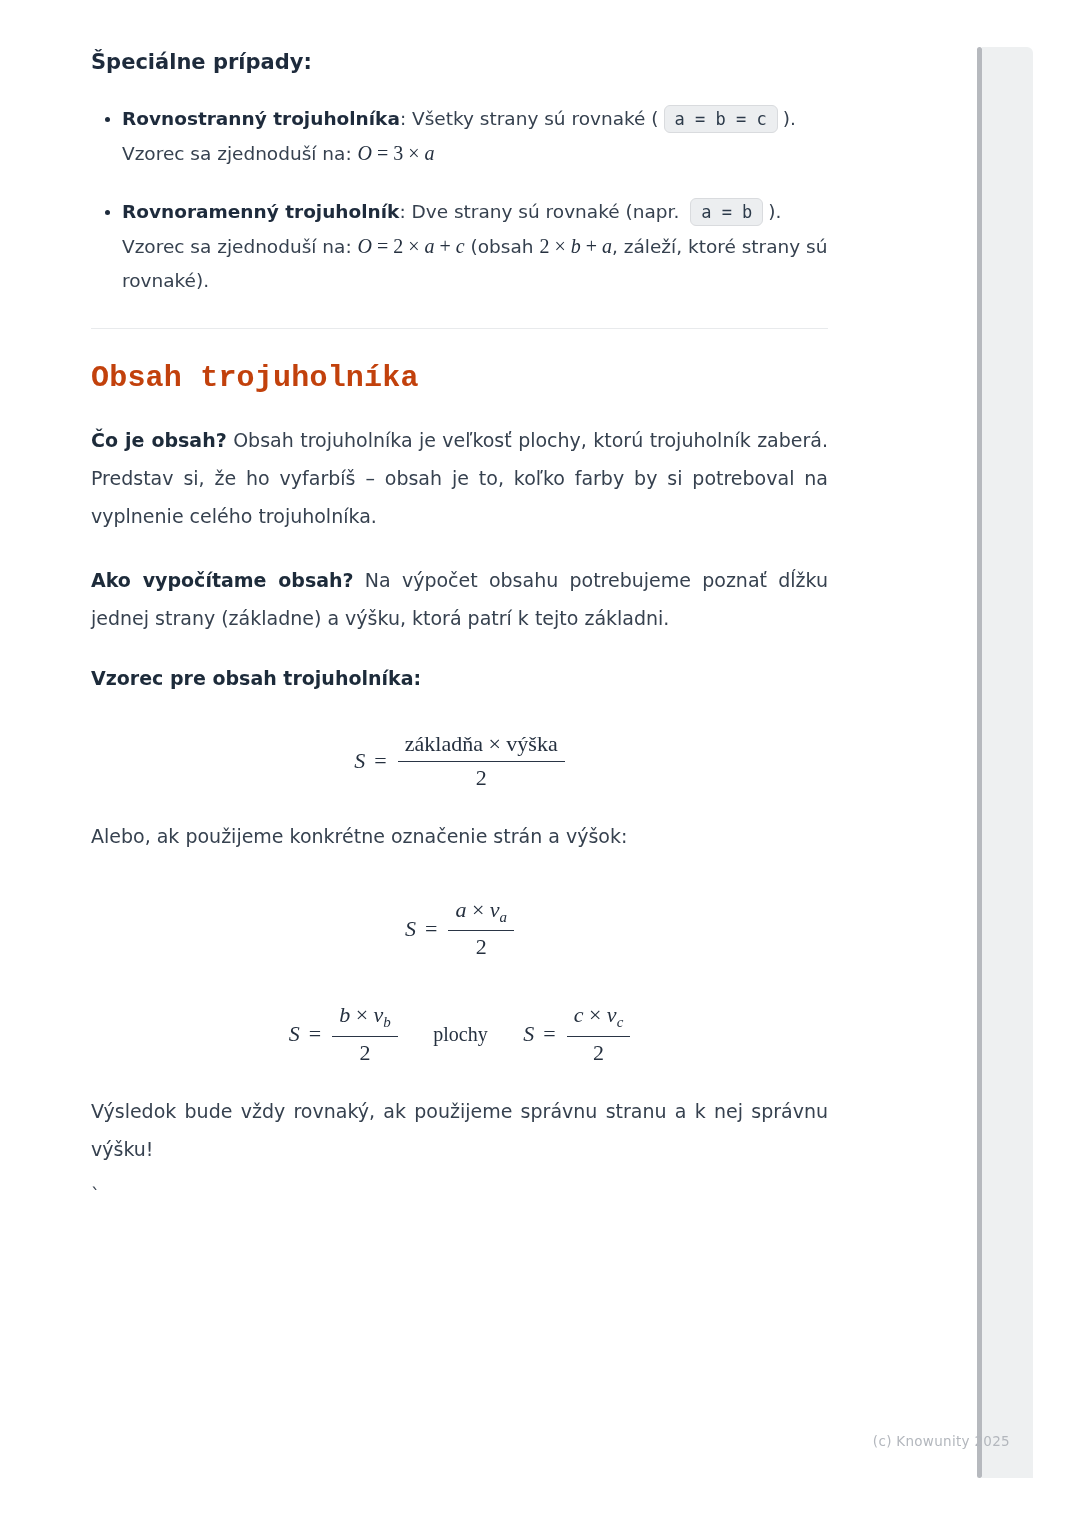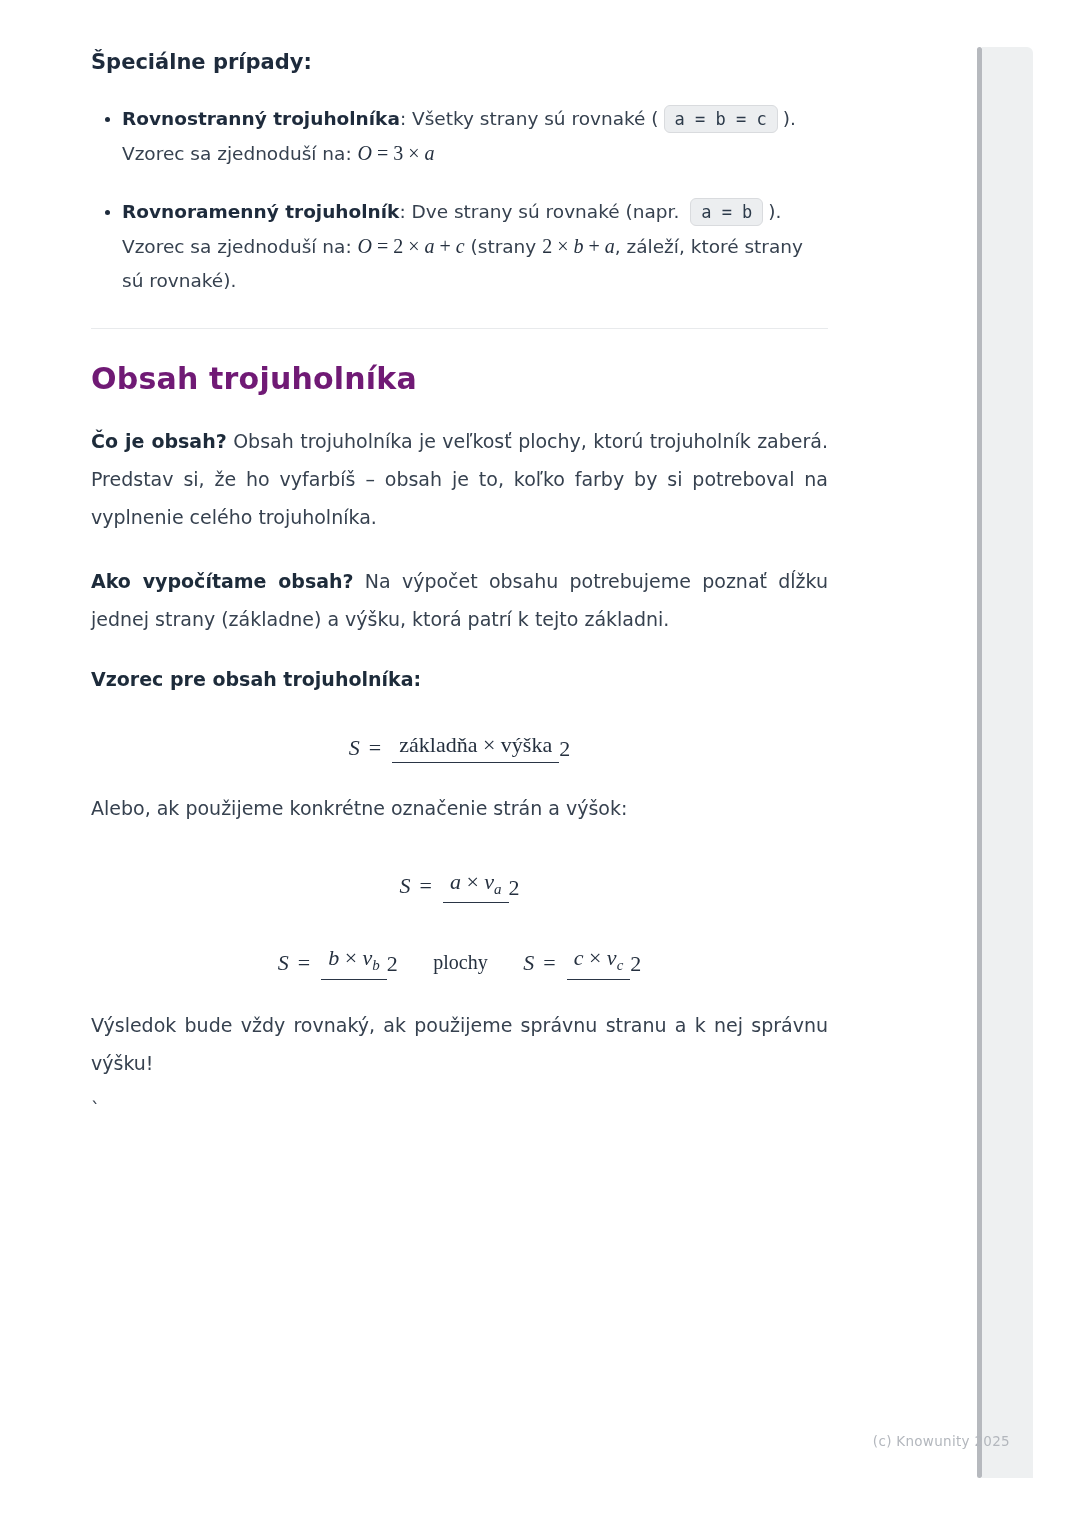--- a/index.html
+++ b/index.html
@@ -40,40 +40,40 @@
   .imath {
     font-family: "Liberation Serif", serif;
     font-size: 20px;
     color: #25303f;
   }
   .imath i { font-style: italic; }
 
   hr.divider { border: none; border-top: 1px solid #e8eaec; margin: 30px 0 0 0; }
 
   .big-heading {
-    font-size: 30px; font-weight: bold; color: #701a75;
-    margin: 32px 0 0 0; letter-spacing: 0.2px;
+    font-size: 30px; font-weight: bold; color: #c2410c;
+    margin: 32px 0 0 0; letter-spacing: 0.2px; font-family: Liberation Mono, monospace;
   }
 
   p.body { font-size: 19px; line-height: 38px; margin: 26px 0 0 0; text-align: justify; }
   p.body .lead { font-weight: bold; color: #1d2b3a; }
 
   p.label { font-size: 19px; font-weight: bold; color: #1d2b3a; margin: 30px 0 0 0; }
 
   .formula-row {
     text-align: center;
     margin: 42px 0 0 0;
     font-family: "Liberation Serif", serif;
     font-size: 22px;
     color: #25303f;
   }
   .frm { display: inline-flex; align-items: center; vertical-align: middle; }
   .lhs { font-style: italic; margin-right: 9px; }
   .eq { margin-right: 11px; }
-  .frac { display: inline-flex; flex-direction: row; align-items: center; }
+  .frac { display: inline-flex; flex-direction: column; align-items: center; }
   .frac .num { padding: 0 7px 4px 7px; border-bottom: 1.7px solid #2a3545; white-space: nowrap; }
   .frac .den { padding-top: 3px; }
   .nm i { font-style: italic; }
   .vsub { font-style: italic; font-size: 0.68em; }
   .vsub:empty { display: none; }
   .alebo { display: inline-block; margin: 0 30px; font-size: 20px; vertical-align: middle; }
 
   .stray { font-size: 18px; margin: 16px 0 0 0; color: #36414f; }
 
   .footer {
@@ -111,21 +111,21 @@
       </span>
       <span class="line2" style="display:block;">
         <span>Vzorec sa zjednoduší na: </span><span class="imath"><i>O</i> = 3 × <i>a</i></span>
       </span>
     </li>
     <li>
       <span class="line1">
         <span class="term">Rovnoramenný trojuholník</span><span>: Dve strany sú rovnaké (napr. </span><span class="chip">a = b</span><span>).</span>
       </span>
       <span class="line2" style="display:block;">
-        <span>Vzorec sa zjednoduší na: </span><span class="imath"><i>O</i> = 2 × <i>a</i> + <i>c</i></span><span> (strany </span><span class="imath">2 × <i>b</i> + <i>a</i></span><span>, záleží, ktoré strany sú rovnaké).</span>
+        <span>Vzorec sa zjednoduší na: </span><span class="imath"><i>O</i> = 2 × <i>a</i> + <i>c</i></span><span> (obsah </span><span class="imath">2 × <i>b</i> + <i>a</i></span><span>, záleží, ktoré strany sú rovnaké).</span>
       </span>
     </li>
   </ul>
 
   <hr class="divider">
 
   <h2 class="big-heading">Obsah trojuholníka</h2>
 
   <p class="body"><span class="lead">Čo je obsah?</span><span> Obsah trojuholníka je veľkosť plochy, ktorú trojuholník zaberá. Predstav si, že ho vyfarbíš – obsah je to, koľko farby by si potreboval na vyplnenie celého trojuholníka.</span></p>
 

